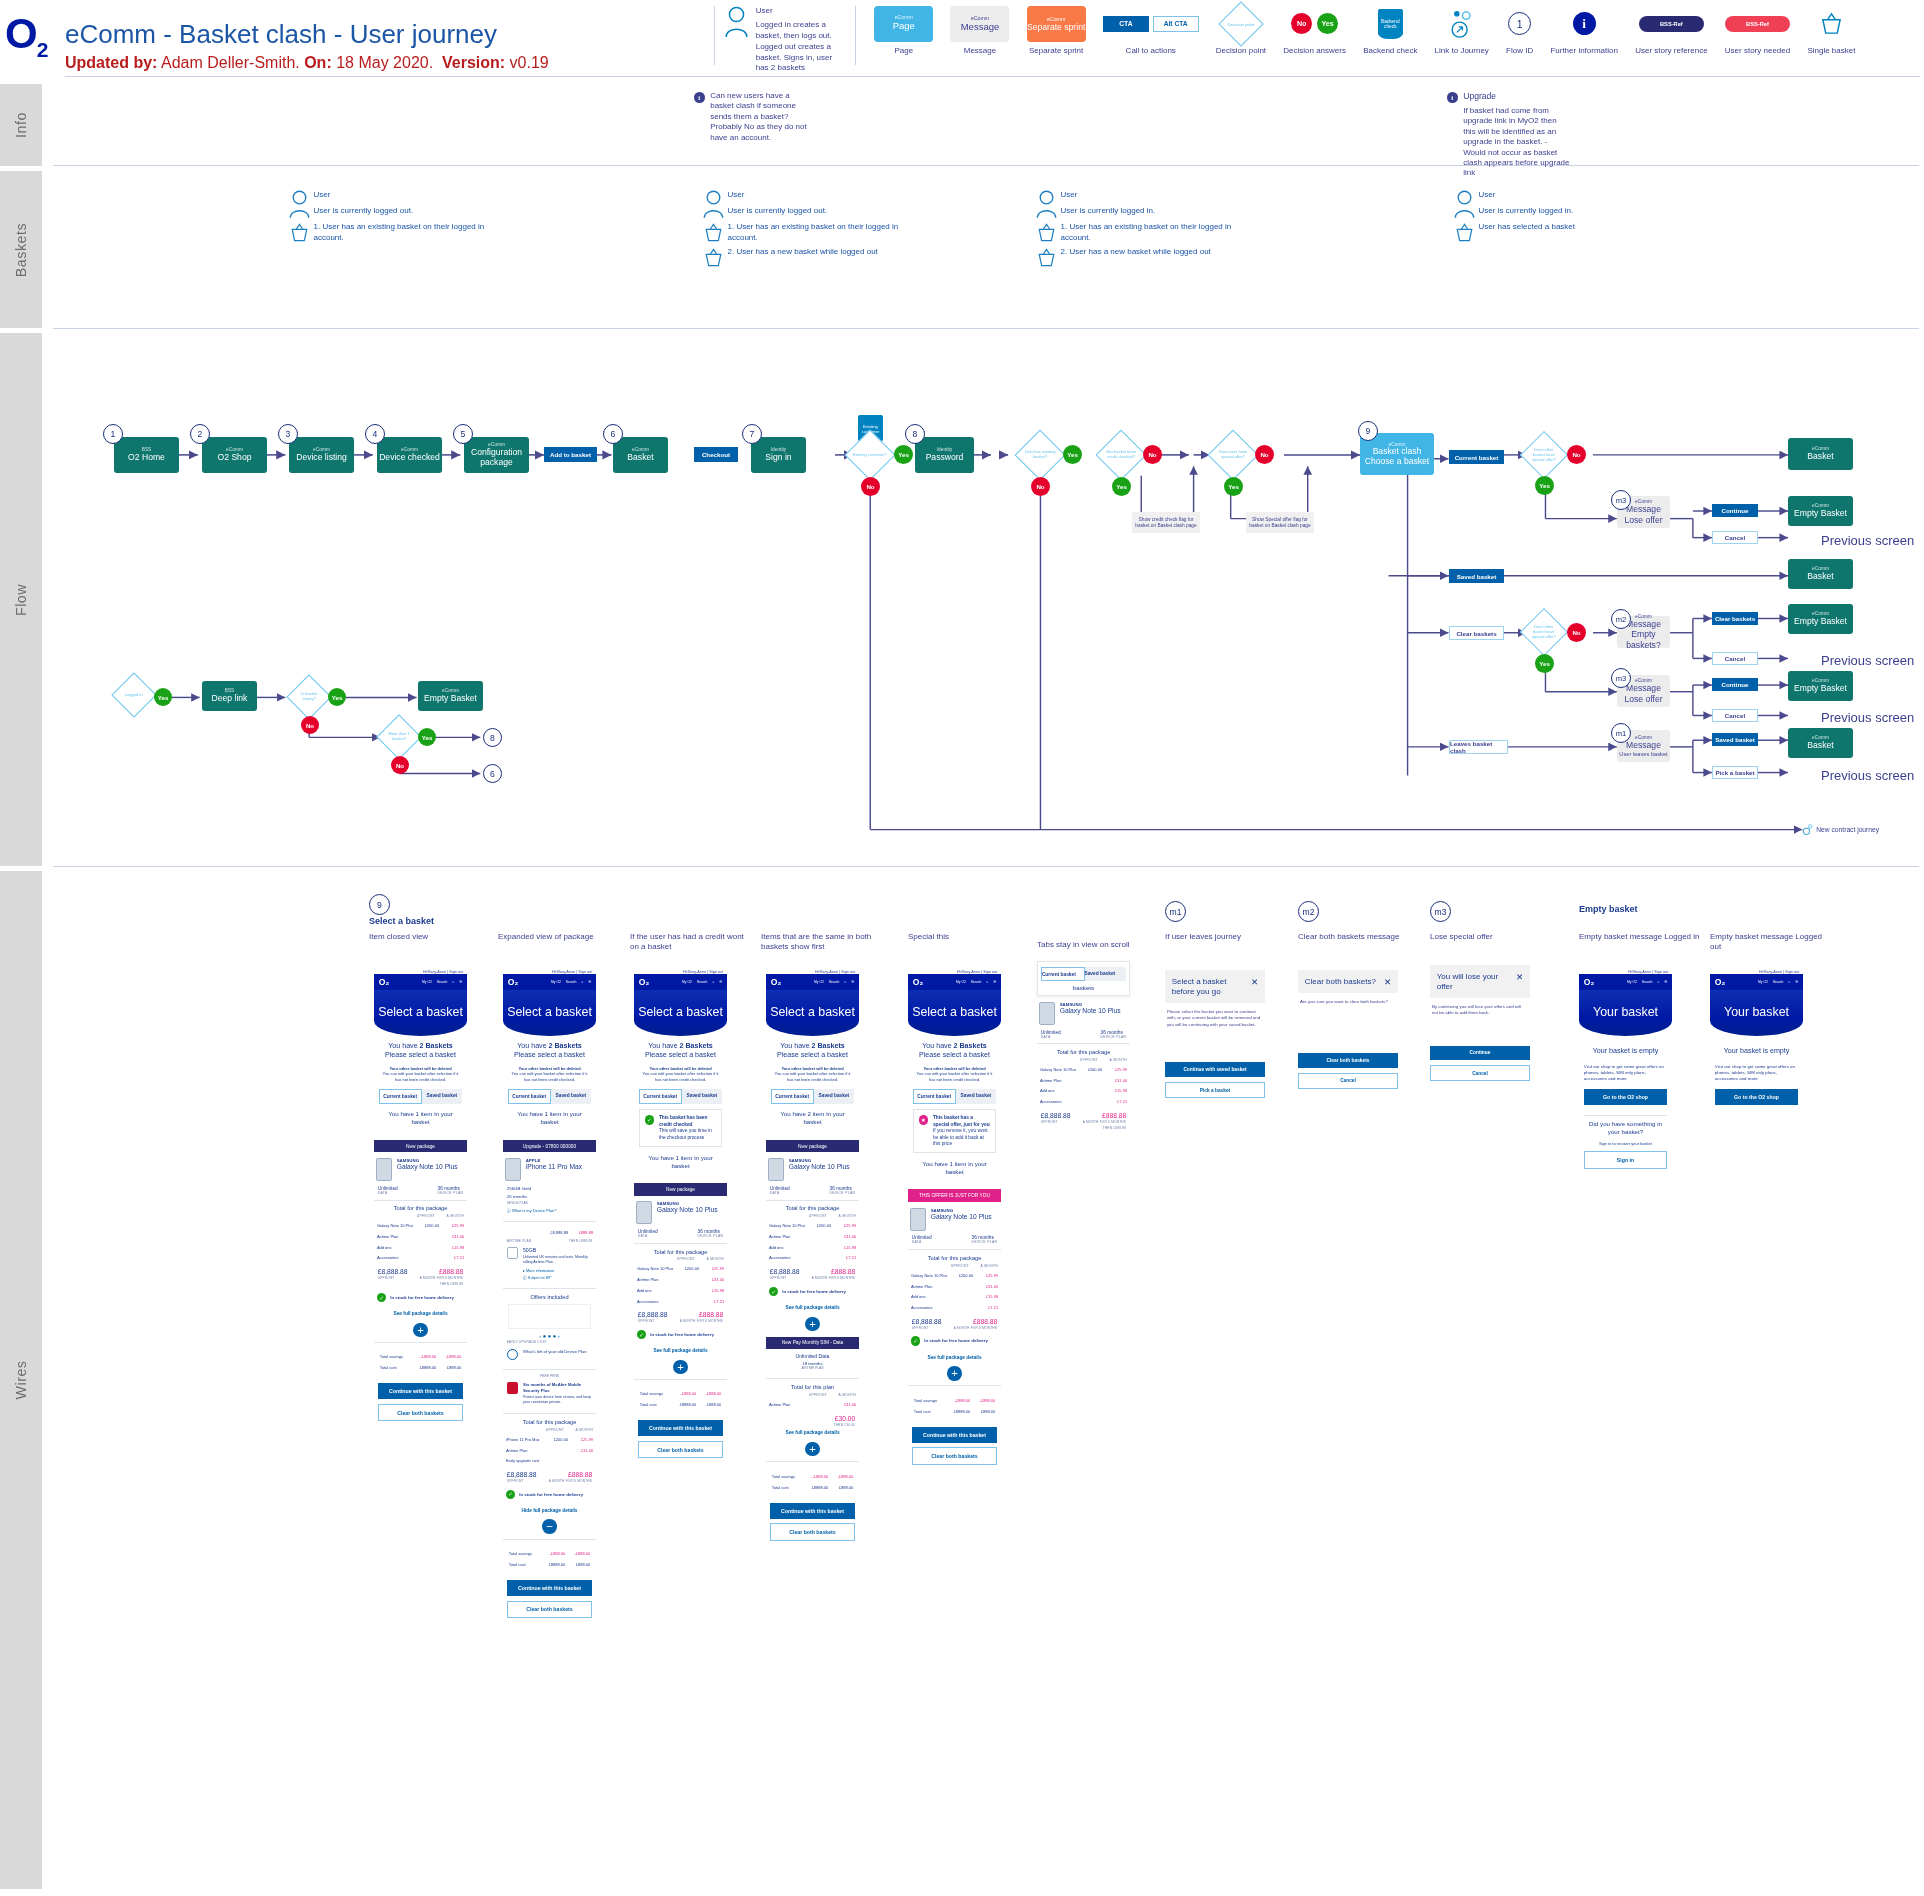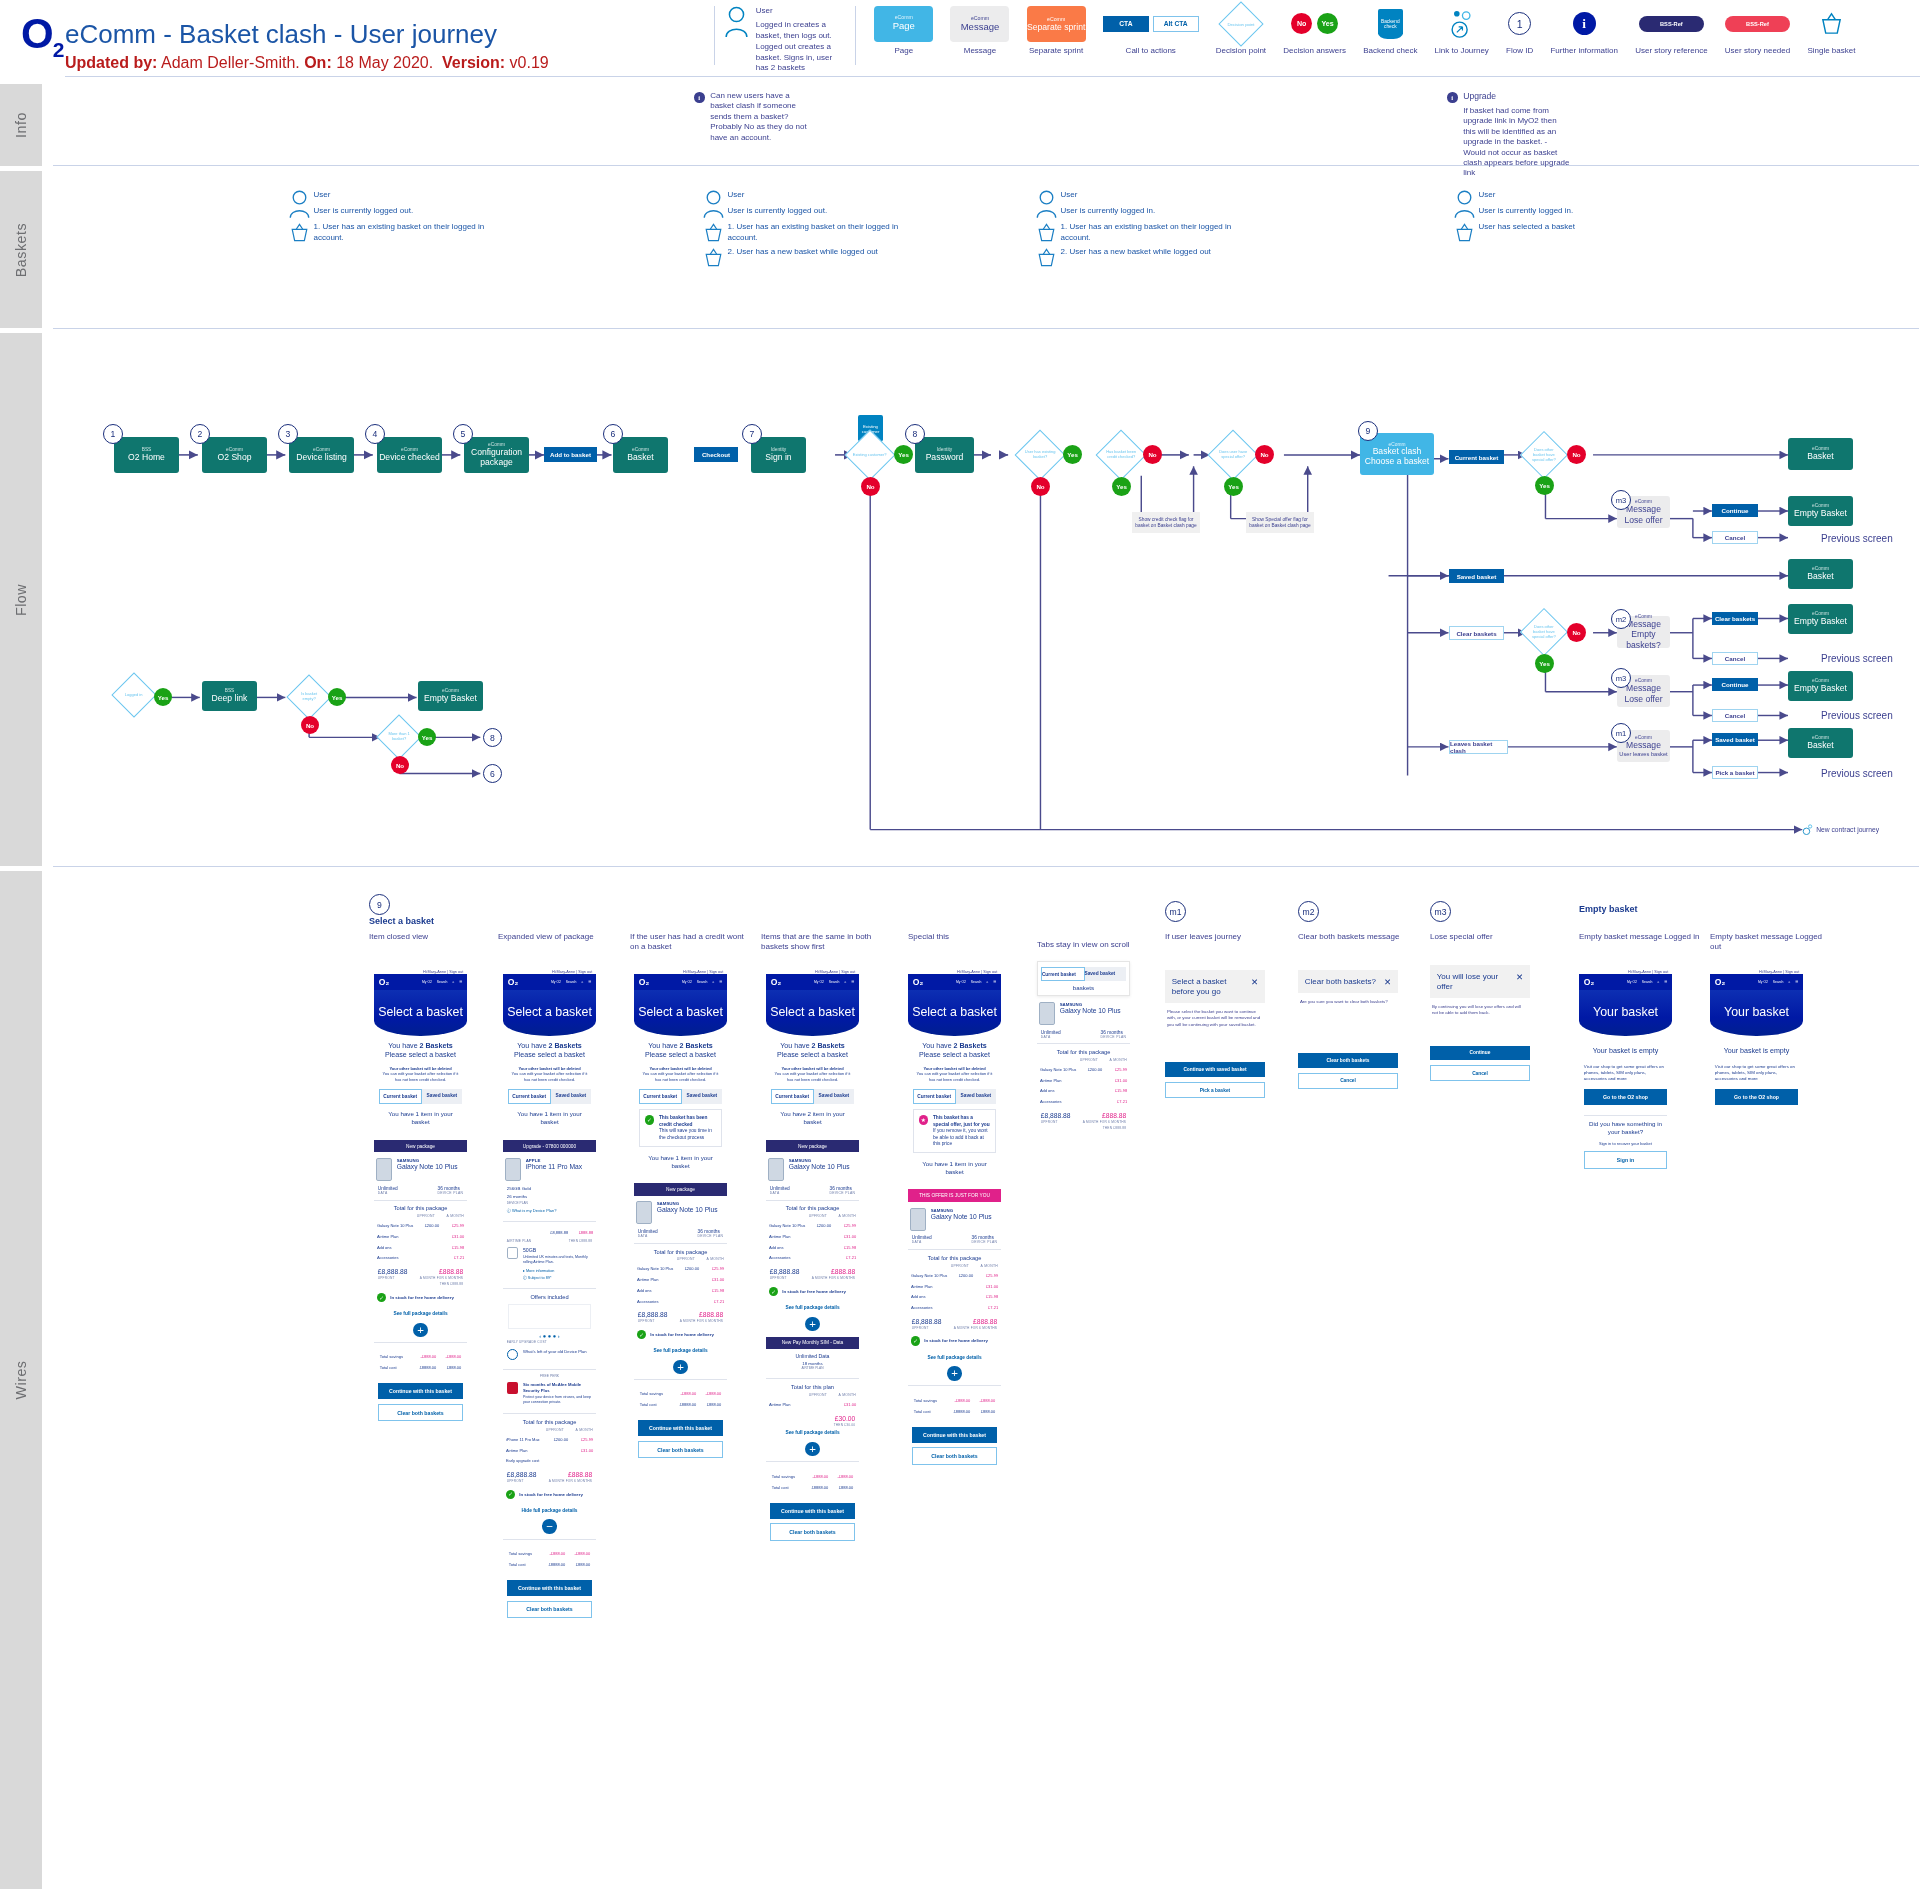--- a/index.html
+++ b/index.html
@@ -6,21 +6,21 @@
   body {
     width:1924px; height:1897px;
     background:#ffffff;
     font-family:"Liberation Sans", sans-serif;
     color:#3b3f8f;
     position:relative;
     overflow:hidden;
   }
   
   #header { position:absolute; left:0; top:0; width:1924px; height:80px; }
-  #o2logo { position:absolute; left:21px; top:13.3px; font-size:42px; font-weight:bold; color:#0019a5; line-height:1; letter-spacing:-1px;}
+  #o2logo { position:absolute; left:5px; top:13.3px; font-size:42px; font-weight:bold; color:#0019a5; line-height:1; letter-spacing:-1px;}
   #o2logo sub { font-size:21px; }
   #doc-title { position:absolute; left:65px; top:19px; font-size:26px; color:#1b55a6; font-weight:400; }
   #doc-sub { position:absolute; left:65px; top:54px; font-size:16px; color:#b91c1c; }
   #doc-sub b { font-weight:bold; }
   #header-rule { position:absolute; left:65px; top:76px; width:1855px; height:1px; background:#c9d3e8; }
 
   
   #legend { position:absolute; left:704px; top:5.7px; height:67px; display:flex; align-items:flex-start; }
   .legend-div { width:1px; background:#c9d3e8; height:59px; margin:0 9.5px; }
   .legend-item { display:flex; flex-direction:column; align-items:center; margin:0 8.6px; }
@@ -78,21 +78,21 @@
   .n-msg .t2 { font-size:5.7px;}
   .n-cta { background:#0060a9; color:#fff; font-size:6.2px; font-weight:bold; display:flex;align-items:center;justify-content:center;}
   .n-cta-alt { background:#fff; color:#3b3f8f; border:1px solid #9fd4f0; font-size:6.2px; font-weight:bold; display:flex;align-items:center;justify-content:center;}
   .n-diamond { border:1px solid #69c5ef; transform:rotate(45deg); display:flex;align-items:center;justify-content:center; background:#fff;}
   .n-diamond em { transform:rotate(-45deg); font-size:4px; font-style:normal; color:#69c5ef; text-align:center; line-height:1.2; display:block;}
   .n-yes { border-radius:50%; background:#1aa216; color:#fff; font-weight:bold; display:flex;align-items:center;justify-content:center;}
   .n-no { border-radius:50%; background:#e4002b; color:#fff; font-weight:bold; display:flex;align-items:center;justify-content:center;}
   .n-id { border-radius:50%; border:1.4px solid #1b2f7c; background:#fff; color:#1b2f7c; display:flex;align-items:center;justify-content:center;}
   .n-backend { background:#0083c1; color:#fff; font-size:4.3px; text-align:center; display:flex;align-items:center;justify-content:center; border-radius:1.9px 1.9px 7.6px 7.6px/1.9px 1.9px 4.8px 4.8px;}
   .n-annot { background:#f0f0f0; color:#3b3f8f; font-size:4.8px; text-align:center; display:flex;align-items:center;justify-content:center; line-height:1.25; padding:1.9px;}
-  .n-plain { font-size:10px; color:#3b3f8f;padding-left:28px; }
+  .n-plain { font-size:13px; color:#3b3f8f;padding-left:28px; }
   svg.wires { position:absolute; left:0; top:0; overflow:visible; }
 
   
   .w-caption { position:absolute; font-size:8px; color:#3b3f8f; line-height:1.3; }
   .w-head { position:absolute; font-size:9px; font-weight:bold; color:#1b3b8f; }
   .phone { position:absolute; width:93px; background:#fff; }
   .ph-signin { font-size:3.8px; color:#3b3f8f; text-align:right; padding-right:3.8px; }
   .ph-nav { height:16px; background:#0019a5; display:flex; align-items:center; padding:0 4.8px; }
   .ph-nav .lg { color:#fff; font-size:8.6px; font-weight:bold; }
   .ph-nav .mi { color:#fff; font-size:3.4px; margin-left:4.8px; }

